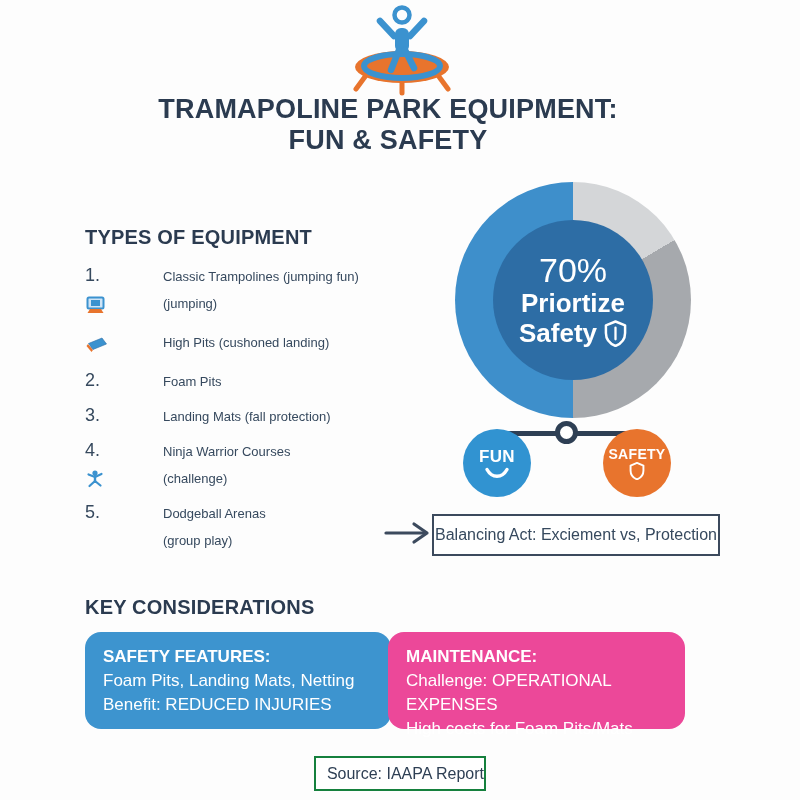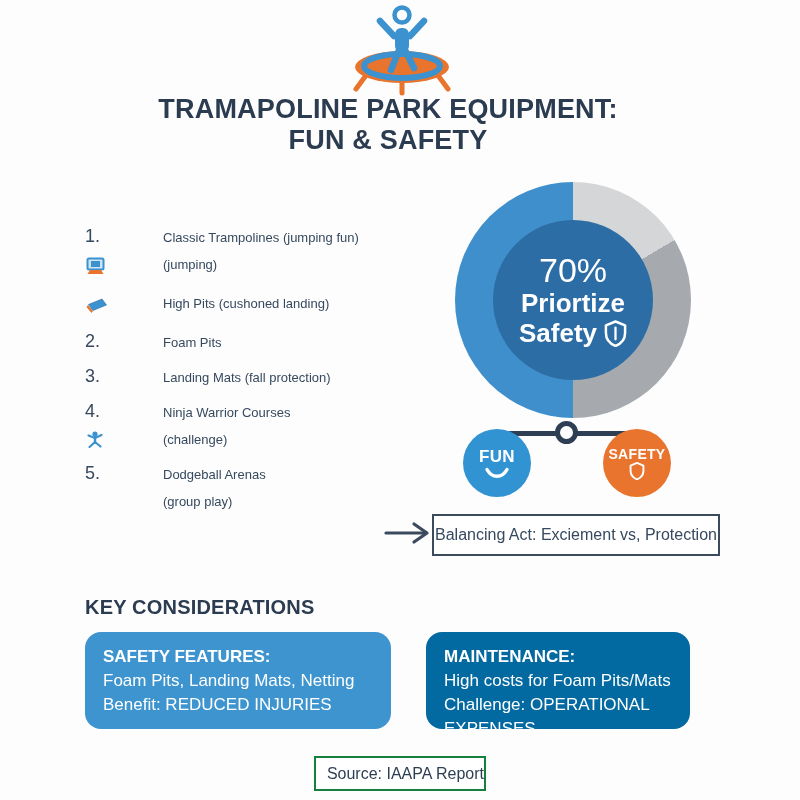--- a/index.html
+++ b/index.html
@@ -50,21 +50,21 @@
   .arrow{left:384px;top:520px;width:48px;height:26px;}
   .callout{left:432px;top:514px;width:284px;height:38px;border:2px solid #3c4a5d;background:#fff;
     display:flex;align-items:center;justify-content:center;font-size:16px;color:#36495e;}
 
   
   .kc-head{left:85px;top:596px;font-size:20px;font-weight:700;color:#2b3b50;letter-spacing:.2px;}
   .card{top:632px;height:97px;border-radius:16px;color:#fff;padding:13px 18px;box-sizing:border-box;
     font-size:17px;line-height:24px;}
   .card .card-title{font-weight:700;font-size:17px;}
   .card-blue{left:85px;width:306px;background:#3d94cf;}
-  .card-orange{left:426px;width:264px;background:#0369a1;}
+  .card-orange{left:388px;width:297px;background:#ec4899;}
 
   
   .source{left:314px;top:756px;width:168px;height:31px;border:2px solid #15803d;background:#fff;
     display:flex;align-items:center;justify-content:flex-end;font-size:16px;color:#2e3f54;}
 </style>
 </head>
 <body>
 
 <svg class="abs hero-icon" viewBox="0 0 120 92">
   <path d="M25 70 L14 85" stroke="#e8742d" stroke-width="5" stroke-linecap="round"></path>
@@ -80,20 +80,21 @@
   <path d="M57 46 L49 66" stroke="#3b92cf" stroke-width="6.5" stroke-linecap="round"></path>
   <path d="M63 46 L72 64" stroke="#3b92cf" stroke-width="6.5" stroke-linecap="round"></path>
 </svg>
 
 <div class="abs title">
   <div>TRAMAPOLINE PARK EQUIPMENT:</div>
   <div>FUN &amp; SAFETY</div>
 </div>
 
 <div class="abs equip">
+  <h2>TYPES OF EQUIPMENT</h2>
 
   <div class="row">
     <div class="col-num">1.</div>
     <div class="col-text">Classic Trampolines (jumping fun)</div>
   </div>
   <div class="row mb-lg">
     <div class="col-num">
       <svg class="icon-cell" width="21" height="19" viewBox="0 0 21 19">
         <rect x="2.5" y="1.5" width="16" height="11" rx="1.5" fill="#cfe4f6" stroke="#3b92cf" stroke-width="2"></rect>
         <rect x="6" y="4" width="9" height="6" fill="#3b92cf"></rect>
@@ -188,19 +189,19 @@
 <div class="abs kc-head">KEY CONSIDERATIONS</div>
 
 <div class="abs card card-blue">
   <div class="card-title">SAFETY FEATURES:</div>
   <div>Foam Pits, Landing Mats, Netting</div>
   <div>Benefit: REDUCED INJURIES</div>
 </div>
 
 <div class="abs card card-orange">
   <div class="card-title">MAINTENANCE:</div>
+  <div>Challenge: OPERATIONAL EXPENSES</div>
   <div>High costs for Foam Pits/Mats</div>
-  <div>Challenge: OPERATIONAL EXPENSES</div>
 </div>
 
 <div class="abs source">
   <span>Source: IAAPA Report</span>
 </div>
 
 </body></html>

